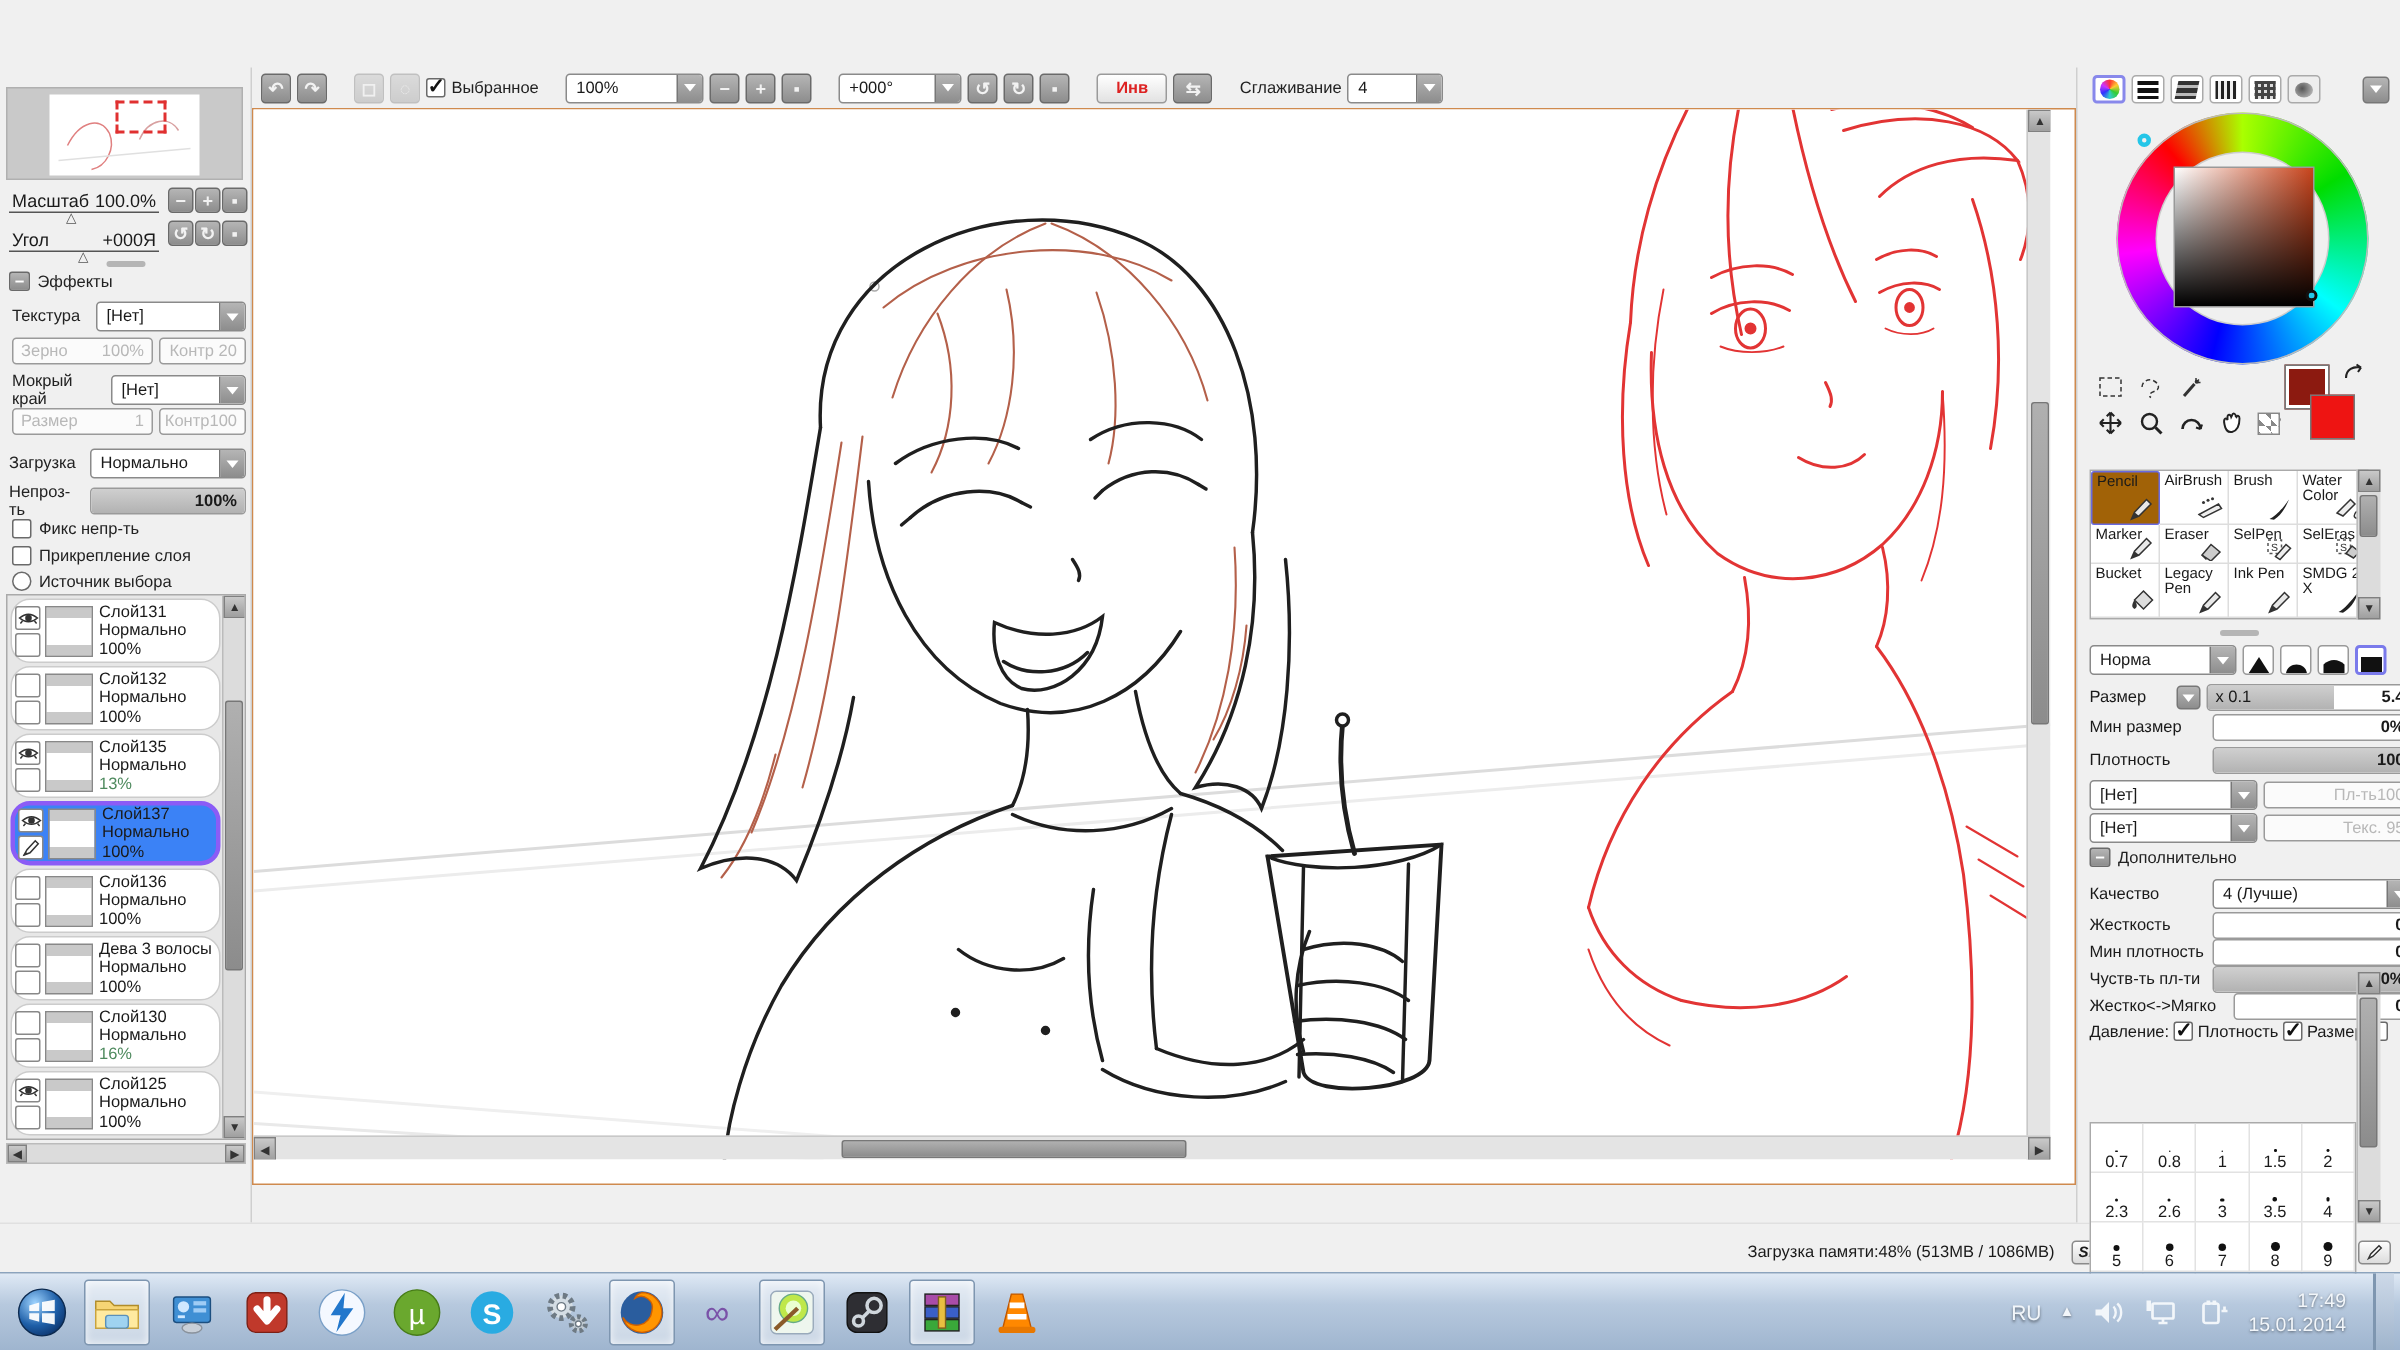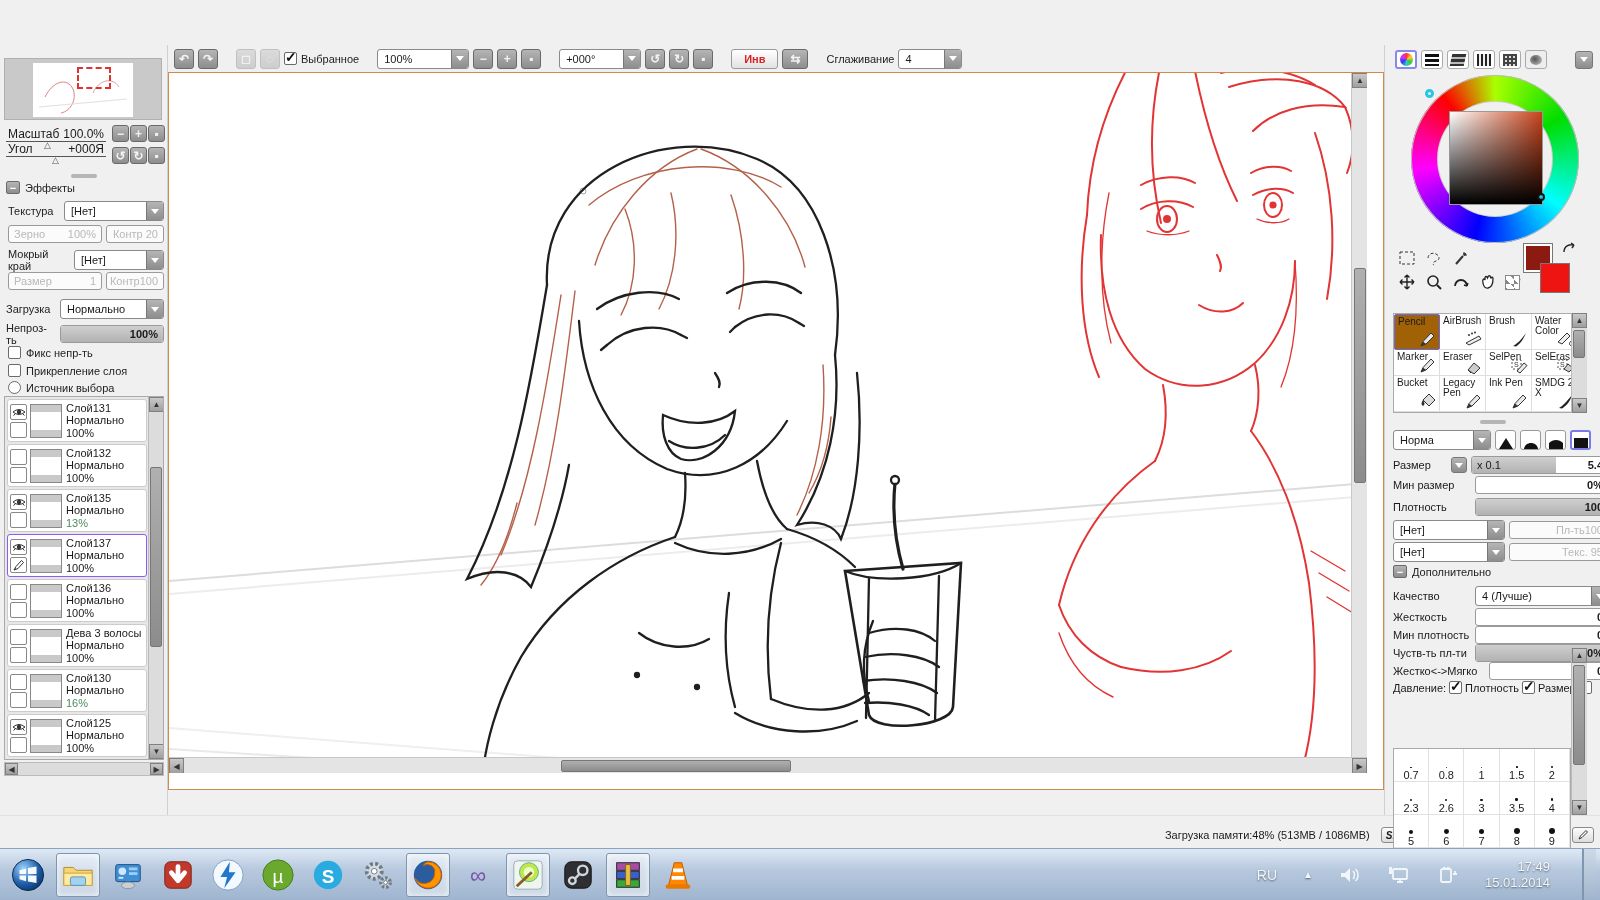--- a/index.html
+++ b/index.html
@@ -63,23 +63,23 @@
   .nav-canvas{position:absolute;left:28px;top:4px;width:100px;height:54px;background:#fff}
   .nav-selrect{position:absolute;left:72px;top:8px;width:34px;height:22px;border:2px dashed #e03030}
   .slider-line{border-bottom:1px solid #555;display:flex;justify-content:space-between;
     font-weight:normal;font-size:12px;padding:0 2px}
   .slider-tri{font-size:9px;color:#555;line-height:6px}
   .lbl{font-size:11px;color:#222}
 
   .layerbar-icon{width:22px;height:20px;display:inline-flex;align-items:center;justify-content:center}
   .layers-wrap{left:4px;top:351px;width:160px;height:364px;background:#e7e7e7;
     border:1px solid #aaa;overflow:hidden}
-  .layer-row{position:relative;height:43px;background:#fff;border:1px solid #ccc;border-radius:3px;
+  .layer-row{position:relative;height:43px;background:#fff;border:1px solid #ccc;border-radius:13px;
     margin:2px 16px 2px 2px;display:flex;align-items:center;padding:2px}
-  .layer-row.sel{background:#ffffff;border:1px solid #8b5cf6}
+  .layer-row.sel{background:#3b82f6;border:3px solid #8b5cf6}
   .lcol{display:flex;flex-direction:column;gap:2px;margin-right:3px}
   .eyebox{width:17px;height:16px;border:1px solid #888;border-radius:2px;background:#fff;
     display:flex;align-items:center;justify-content:center}
   .lthumb{width:32px;height:34px;border:1px solid #888;background:
     linear-gradient(#c9c9c9 0 22%, #fff 22% 78%, #c9c9c9 78%);flex:none;margin-right:4px}
   .ltext{line-height:12.5px;font-size:11px;white-space:nowrap;overflow:hidden}
   .lop.low{color:#4e8a5e}
   .vscroll{position:absolute;right:0;top:0;bottom:0;width:15px;background:#dcdcdc;border-left:1px solid #bbb}
   .scroll-btn{width:15px;height:15px;background:linear-gradient(#c9c9c9,#9f9f9f);border:1px solid #808080;
     display:flex;align-items:center;justify-content:center;font-size:8px;color:#333}
@@ -147,21 +147,21 @@
   .size-dot{border-radius:50%;background:#111;margin-bottom:1px}
 
   
   .taskbar{left:0;top:848px;width:1600px;height:52px;
     background:linear-gradient(#dfe9f5,#b7c9de 40%,#9fb5cf);border-top:1px solid #8ba3bd;
     display:flex;align-items:center;padding-left:6px;gap:6px}
   .tb-icon{width:44px;height:44px;display:flex;align-items:center;justify-content:center;border-radius:3px}
   .tb-icon.open{border:1px solid #7e96b0;background:rgba(255,255,255,.45);
     box-shadow:inset 0 0 6px rgba(255,255,255,.8)}
   .tb-icon svg{width:34px;height:34px}
-  .tray{margin-left:auto;display:flex;align-items:center;gap:26px;color:#f2f6fa;
+  .tray{margin-left:auto;display:flex;align-items:center;gap:12px;color:#f2f6fa;
     text-shadow:0 1px 2px rgba(0,0,0,.5);padding-right:4px}
   .clock{text-align:right;font-size:13px;line-height:16px}
   .showdesk{width:14px;height:52px;background:linear-gradient(#cdd9e8,#9fb4cc);
     border-left:2px solid #7e96b0;margin-left:6px}
 </style>
 </head>
 <body>
 
 <div class="screen">
 
@@ -224,21 +224,21 @@
       <div class="slider-line">
         <span>Масштаб</span>
         <span>100.0%</span>
       </div>
       <div class="slider-tri" style="margin-left:38px">△</div>
     </div>
     <span class="btn-dark abs" style="left:112px;top:80px;width:17px;height:17px">−</span>
     <span class="btn-dark abs" style="left:130px;top:80px;width:17px;height:17px">+</span>
     <span class="btn-dark abs" style="left:148px;top:80px;width:17px;height:17px">▪</span>
 
-    <div class="abs" style="left:6px;top:97px;width:100px">
+    <div class="abs" style="left:6px;top:108px;width:100px">
       <div class="slider-line">
         <span>Угол</span>
         <span>+000Я</span>
       </div>
       <div class="slider-tri" style="margin-left:46px">△</div>
     </div>
     <span class="btn-dark abs" style="left:112px;top:102px;width:17px;height:17px">↺</span>
     <span class="btn-dark abs" style="left:130px;top:102px;width:17px;height:17px">↻</span>
     <span class="btn-dark abs" style="left:148px;top:102px;width:17px;height:17px">▪</span>
 

